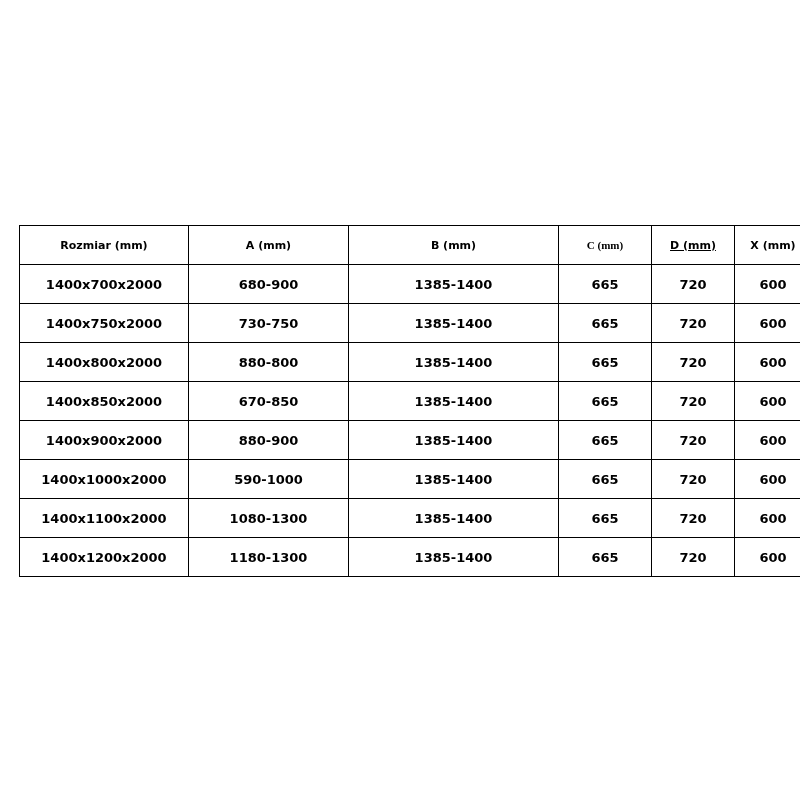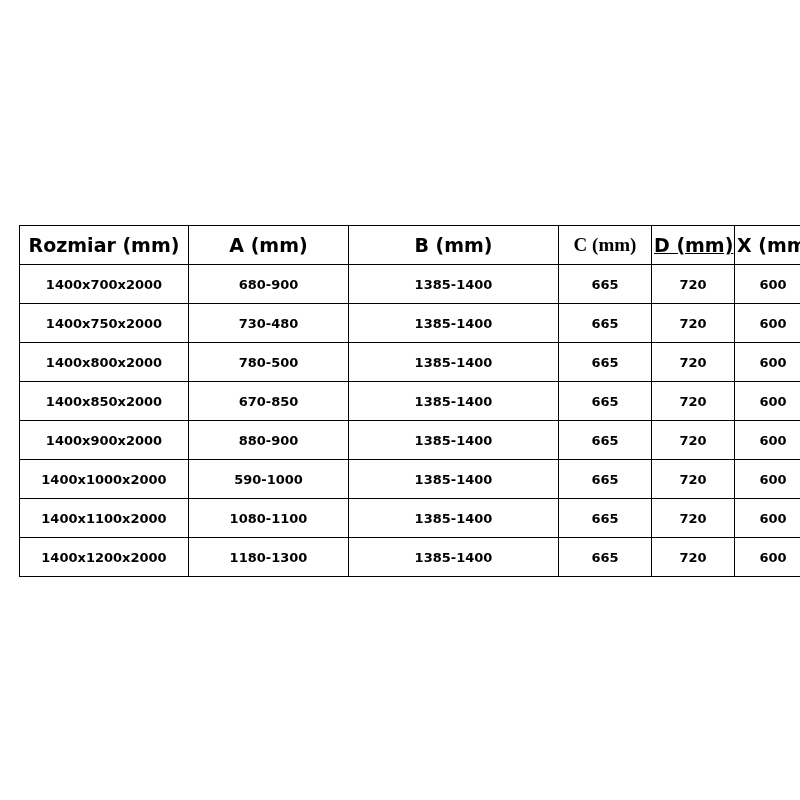--- a/index.html
+++ b/index.html
@@ -30,21 +30,21 @@
     text-align: center;
     vertical-align: middle;
     color: #000000;
     font-size: 13px;
     height: 38px;
     padding: 0 2px;
     white-space: nowrap;
   }
   #size-table th {
     font-weight: bold;
-    font-size: 19px;
+    font-size: 11px;
   }
   #size-table tbody td {
     font-weight: bold;
   }
   .col-size   { width: 164px; }
   .col-a      { width: 155px; }
   .col-b      { width: 205px; margin-left: 12px; }
   .col-c      { width: 88px; font-family: Liberation Serif, serif; }
   .col-d      { width: 78px; text-decoration: underline; }
   .col-x      { width: 72px; }
@@ -68,29 +68,29 @@
       <tr>
         <td>1400x700x2000</td>
         <td>680-900</td>
         <td>1385-1400</td>
         <td>665</td>
         <td>720</td>
         <td>600</td>
       </tr>
       <tr>
         <td>1400x750x2000</td>
-        <td>730-480</td>
+        <td>730-750</td>
         <td>1385-1400</td>
         <td>665</td>
         <td>720</td>
         <td>600</td>
       </tr>
       <tr>
         <td>1400x800x2000</td>
-        <td>780-500</td>
+        <td>880-800</td>
         <td>1385-1400</td>
         <td>665</td>
         <td>720</td>
         <td>600</td>
       </tr>
       <tr>
         <td>1400x850x2000</td>
         <td>670-850</td>
         <td>1385-1400</td>
         <td>665</td>
@@ -108,21 +108,21 @@
       <tr>
         <td>1400x1000x2000</td>
         <td>590-1000</td>
         <td>1385-1400</td>
         <td>665</td>
         <td>720</td>
         <td>600</td>
       </tr>
       <tr>
         <td>1400x1100x2000</td>
-        <td>1080-1100</td>
+        <td>1080-1300</td>
         <td>1385-1400</td>
         <td>665</td>
         <td>720</td>
         <td>600</td>
       </tr>
       <tr>
         <td>1400x1200x2000</td>
         <td>1180-1300</td>
         <td>1385-1400</td>
         <td>665</td>

